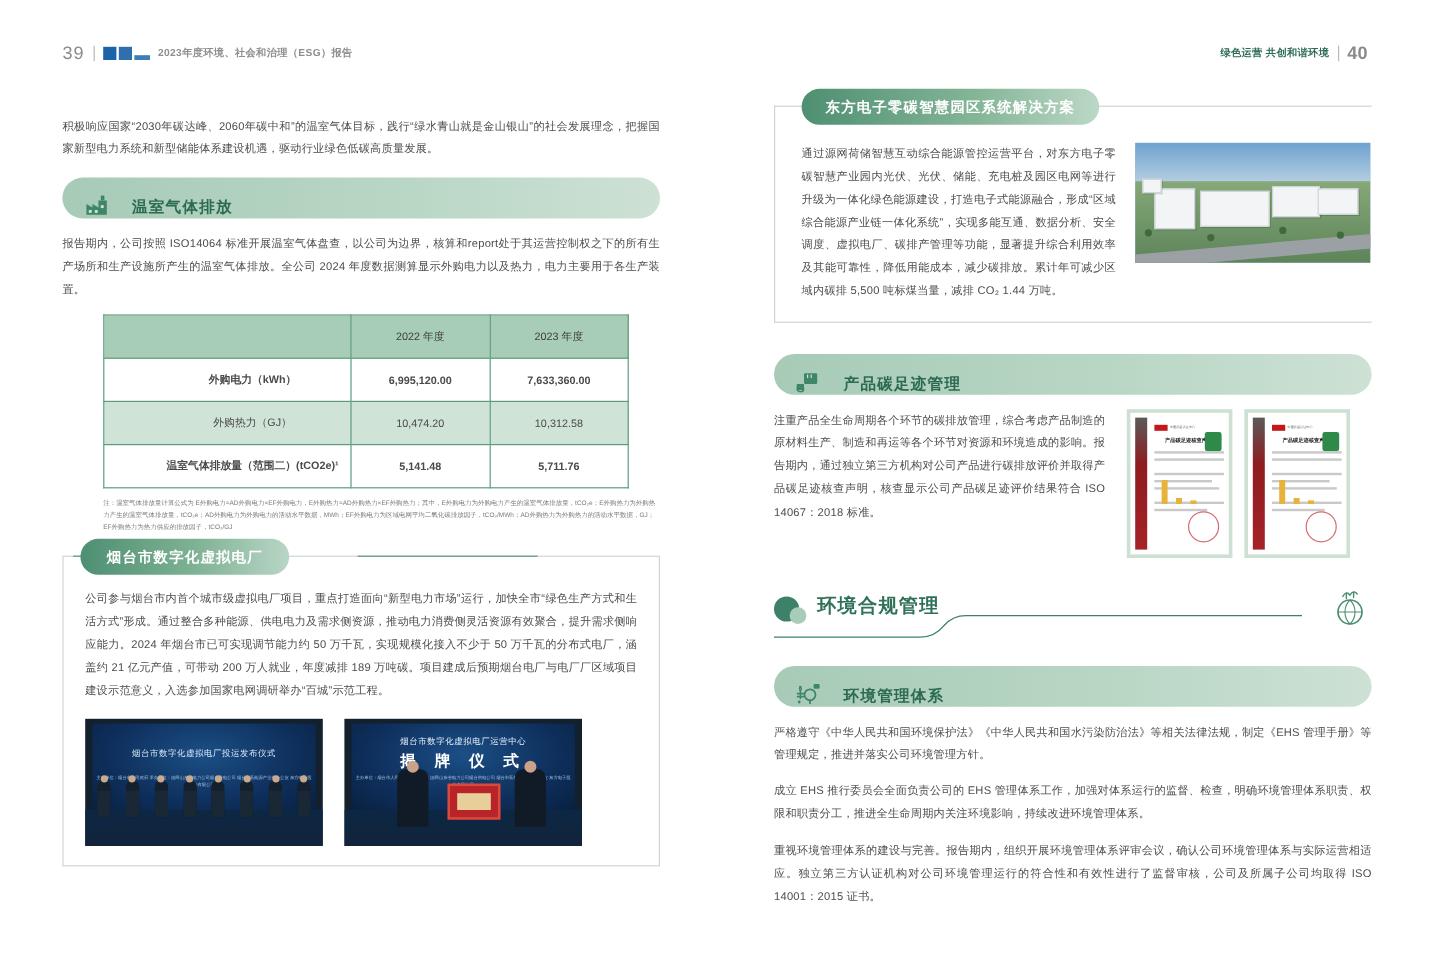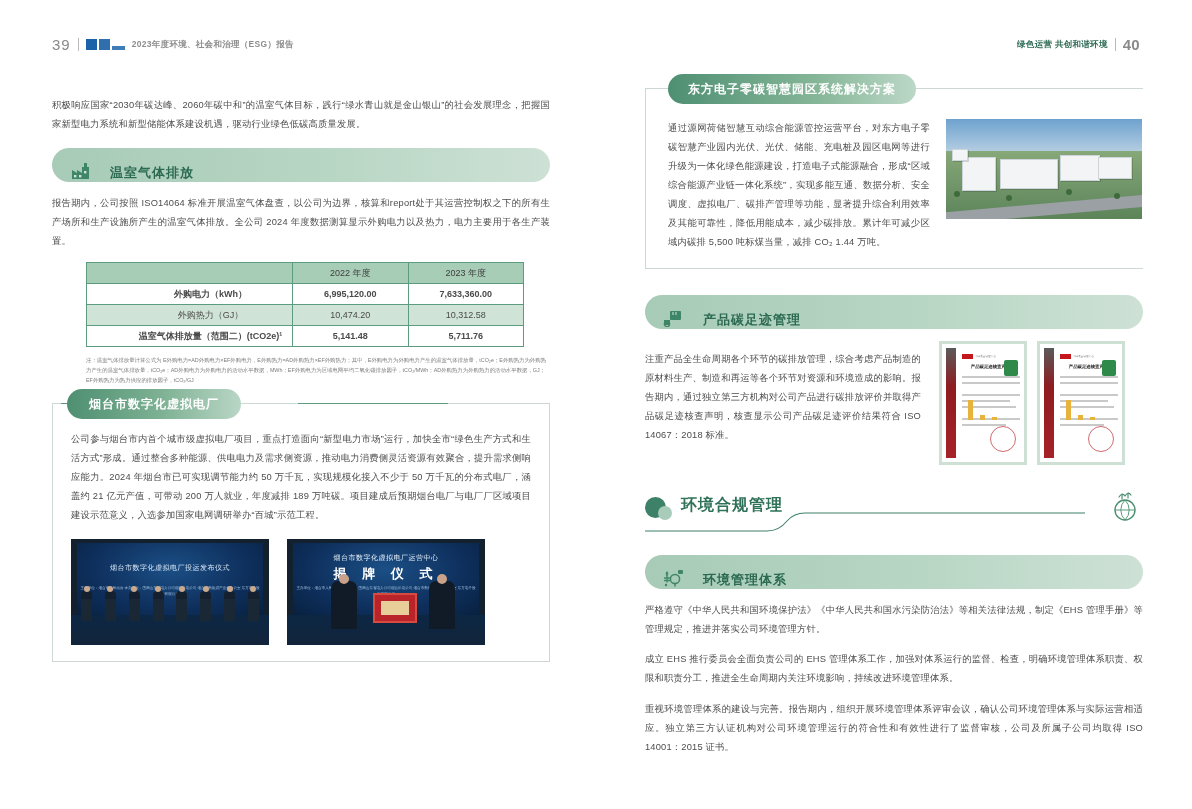--- a/index.html
+++ b/index.html
@@ -48,21 +48,21 @@
           display: flex; align-items: flex-end; padding-left: 18px; gap: 18px; margin: 14px 0 12px; }
   .pill .ptext { font-size: 13px; font-weight: 700; color: #2c6a52; letter-spacing: 1px; }
   .pill .pico { width: 22px; height: 22px; display:flex; align-items:center; justify-content:center; }
 
   
   p.body { font-size: 9.3px; line-height: 2.05; color: #4d4d4d; text-align: justify;
            letter-spacing: .2px; margin-bottom: 11px; }
 
   
   table.ghg { width: 438px; margin: 8px 0 0 34px; border-collapse: collapse; }
-  table.ghg td, table.ghg th { border: 1px solid #5d9b7f; height: 21px; font-size: 9px;
+  table.ghg td, table.ghg th { border: 1px solid #5d9b7f; height: 36px; font-size: 9px;
         text-align: center; color: #4a4a4a; padding: 2px 4px; }
   table.ghg thead td { background: #a8cdb6; color: #3d3d3d; font-weight: 400; }
   table.ghg td.lbl { width: 206px; padding-left: 46px; }
   tr.alt td { background: #cfe4d6; }
   tr.white td { background: #ffffff; }
   td.b { font-weight: 700; color: #333; }
 
   .fn { margin: 8px 0 0 34px; font-size: 5.4px; line-height: 1.85; color: #7b7b7b; }
 
   
@@ -285,21 +285,21 @@
         <svg width="22" height="18" viewBox="0 0 22 18">
           <rect x="7" y="2" width="11" height="9" rx="1" fill="#3f8568"></rect>
           <path d="M1 11 h6 v5 H1 z" fill="#3f8568"></path>
           <circle cx="4" cy="15" r="2.6" fill="none" stroke="#3f8568" stroke-width="1.4"></circle>
           <path d="M10 3 v3 M13 3 v3" stroke="#cfe4d6" stroke-width="1"></path>
         </svg>
       </span>
       <span class="ptext">产品碳足迹管理</span>
     </div>
 
-    <div style="display:flex; gap:18px; align-items:center;">
+    <div style="display:flex; gap:18px; align-items:flex-start;">
       <p class="body" style="width:276px">注重产品全生命周期各个环节的碳排放管理，综合考虑产品制造的原材料生产、制造和再运等各个环节对资源和环境造成的影响。报告期内，通过独立第三方机构对公司产品进行碳排放评价并取得产品碳足迹核查声明，核查显示公司产品碳足迹评价结果符合 ISO 14067：2018 标准。</p>
       <div class="certs">
         <div class="cert">
           <div class="bar"></div>
           <div class="hdr">
               <i></i>
               <span>中国质量认证中心</span>
             </div>
           <div class="ttl">产品碳足迹核查声明</div>
           <div class="badge"></div>

